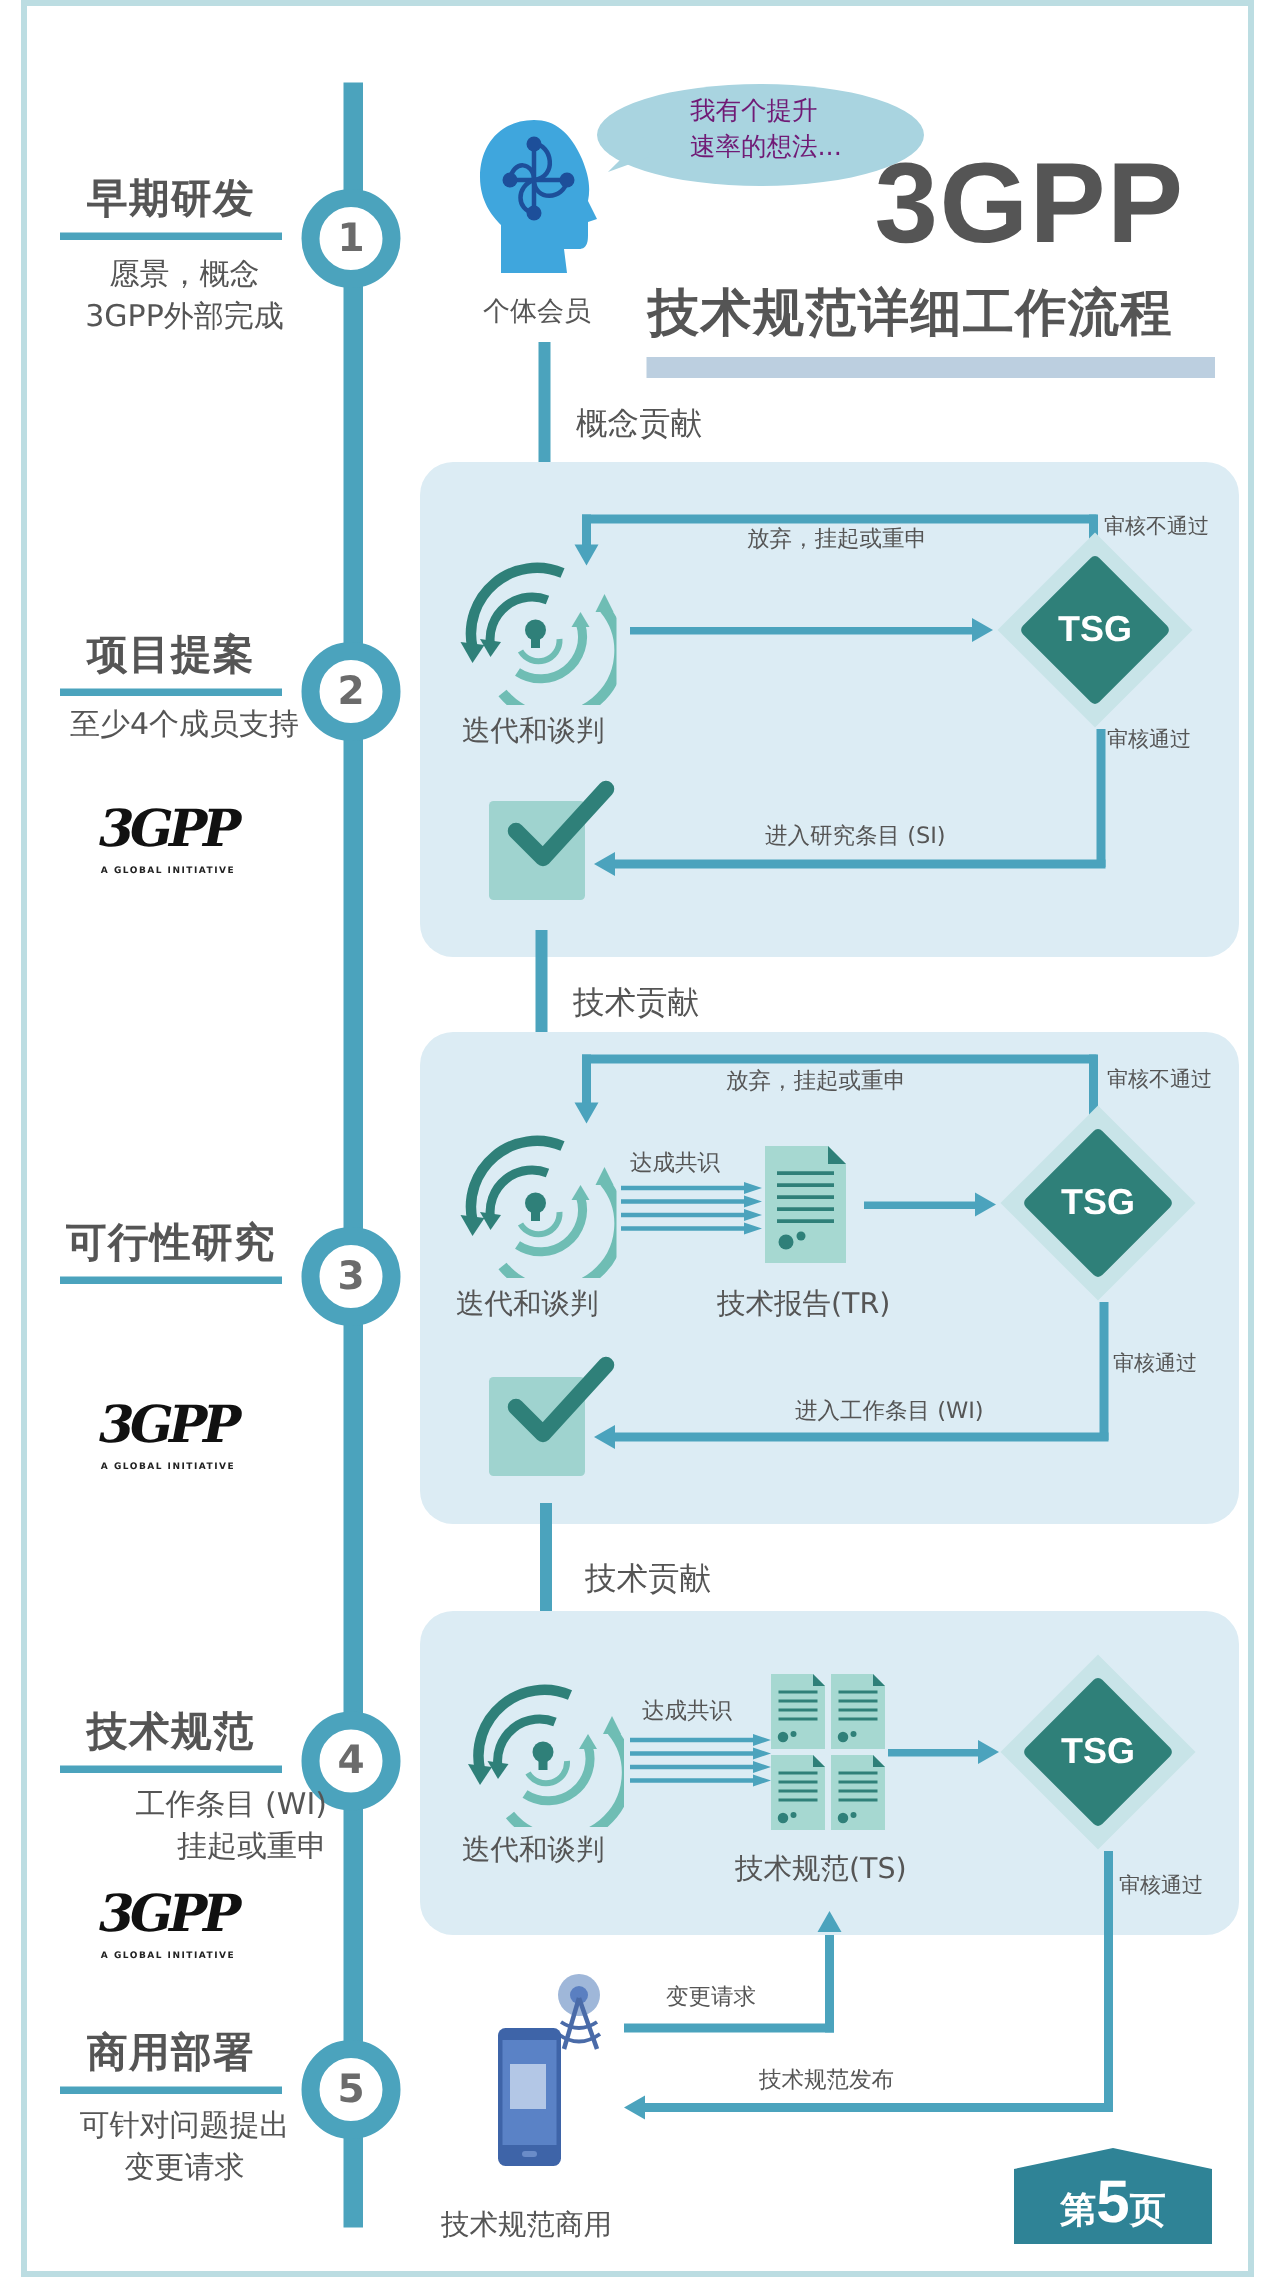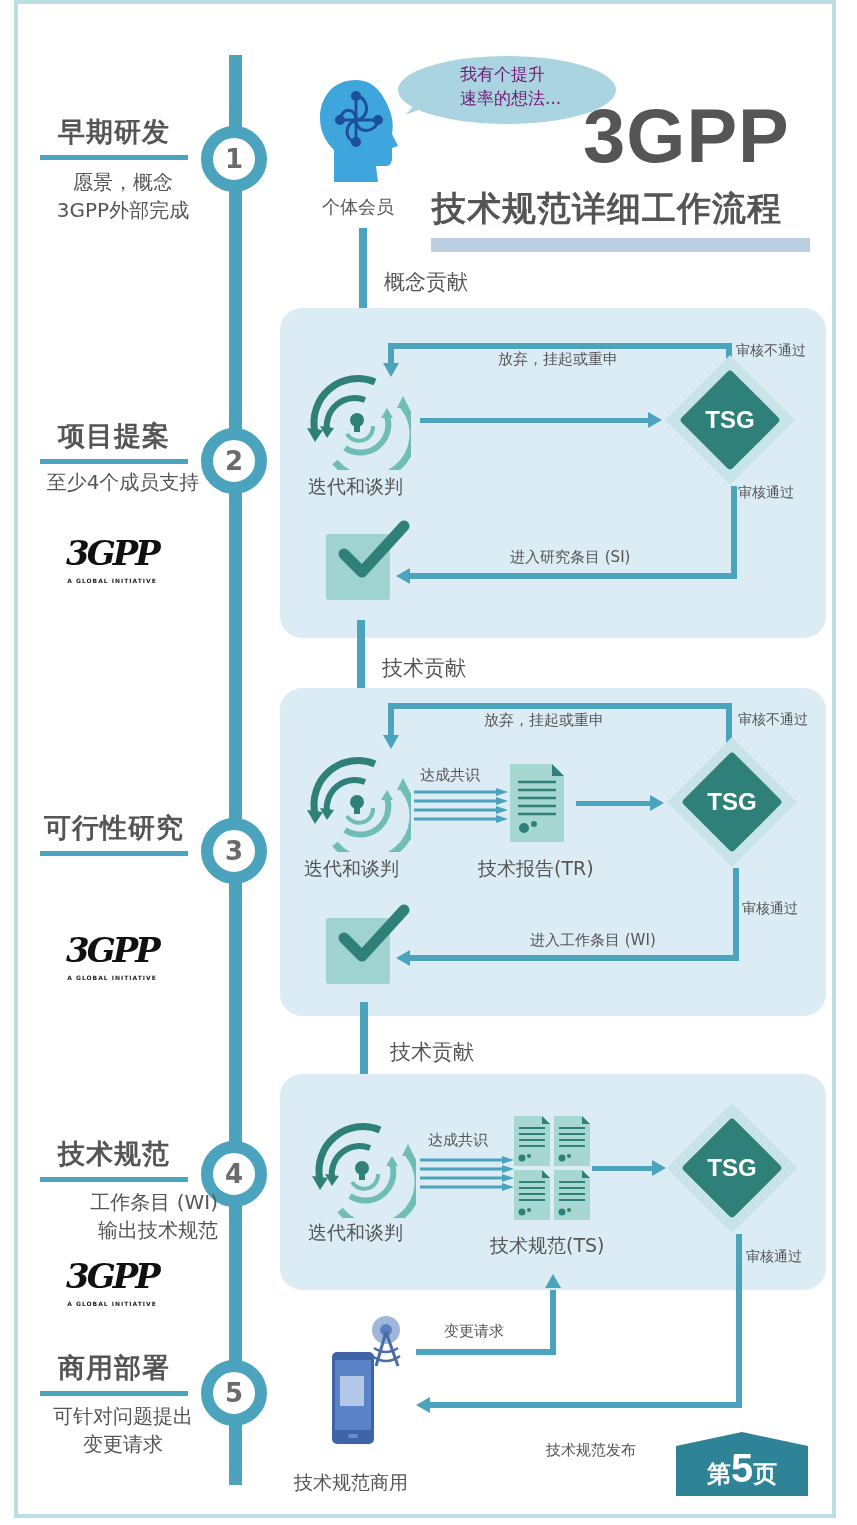--- a/index.html
+++ b/index.html
@@ -78,21 +78,21 @@
 </div>
 <div class="logo" style="top:930px;">
   <div class="logo-mark">3GPP</div>
   <div class="logo-sub">A GLOBAL INITIATIVE</div>
 </div>
 
 <div class="stage-title" style="top:1136px;">技术规范</div>
 <div class="stage-underline" style="top:1177px;"></div>
 <div class="stage-desc" style="top:1188px;text-align:right;">
   <div>工作条目 (WI)</div>
-  <div>输出技术规范</div>
+  <div>挂起或重申</div>
 </div>
 <div class="logo" style="top:1256px;">
   <div class="logo-mark">3GPP</div>
   <div class="logo-sub">A GLOBAL INITIATIVE</div>
 </div>
 
 <div class="stage-title" style="top:1350px;">商用部署</div>
 <div class="stage-underline" style="top:1391px;"></div>
 <div class="stage-desc" style="top:1402px;">
   <div>可针对问题提出</div>
@@ -356,21 +356,21 @@
 <div class="tsg" style="left:676px;top:1112px;">
   <div class="tsg-outer"></div>
     <div class="tsg-inner"></div>
   <div class="tsg-text">TSG</div>
 </div>
 <div class="label-sm" style="left:746px;top:1248px;">审核通过</div>
 
 <div class="line" style="left:736px;top:1234px;width:6px;height:174px;"></div>
 <div class="line" style="left:430px;top:1402px;width:312px;height:6px;"></div>
 <div class="arrow-left" style="left:416px;top:1397px;"></div>
-<div class="label" style="left:506px;top:1441px;margin-left:40px;">技术规范发布</div>
+<div class="label" style="left:506px;top:1377px;">技术规范发布</div>
 
 <div class="line" style="left:416px;top:1349px;width:140px;height:6px;"></div>
 <div class="line" style="left:550px;top:1290px;width:6px;height:65px;"></div>
 <div class="arrow-up" style="left:545px;top:1274px;"></div>
 <div class="label" style="left:444px;top:1322px;">变更请求</div>
 
 <div class="abs" style="left:330px;top:1312px;width:82px;height:140px;">
   <svg width="82" height="140" viewBox="0 0 82 140">
     <circle cx="56" cy="18" r="14" fill="#9fb7d9"></circle>
     <circle cx="56" cy="18" r="6" fill="#5a7fc1"></circle>

